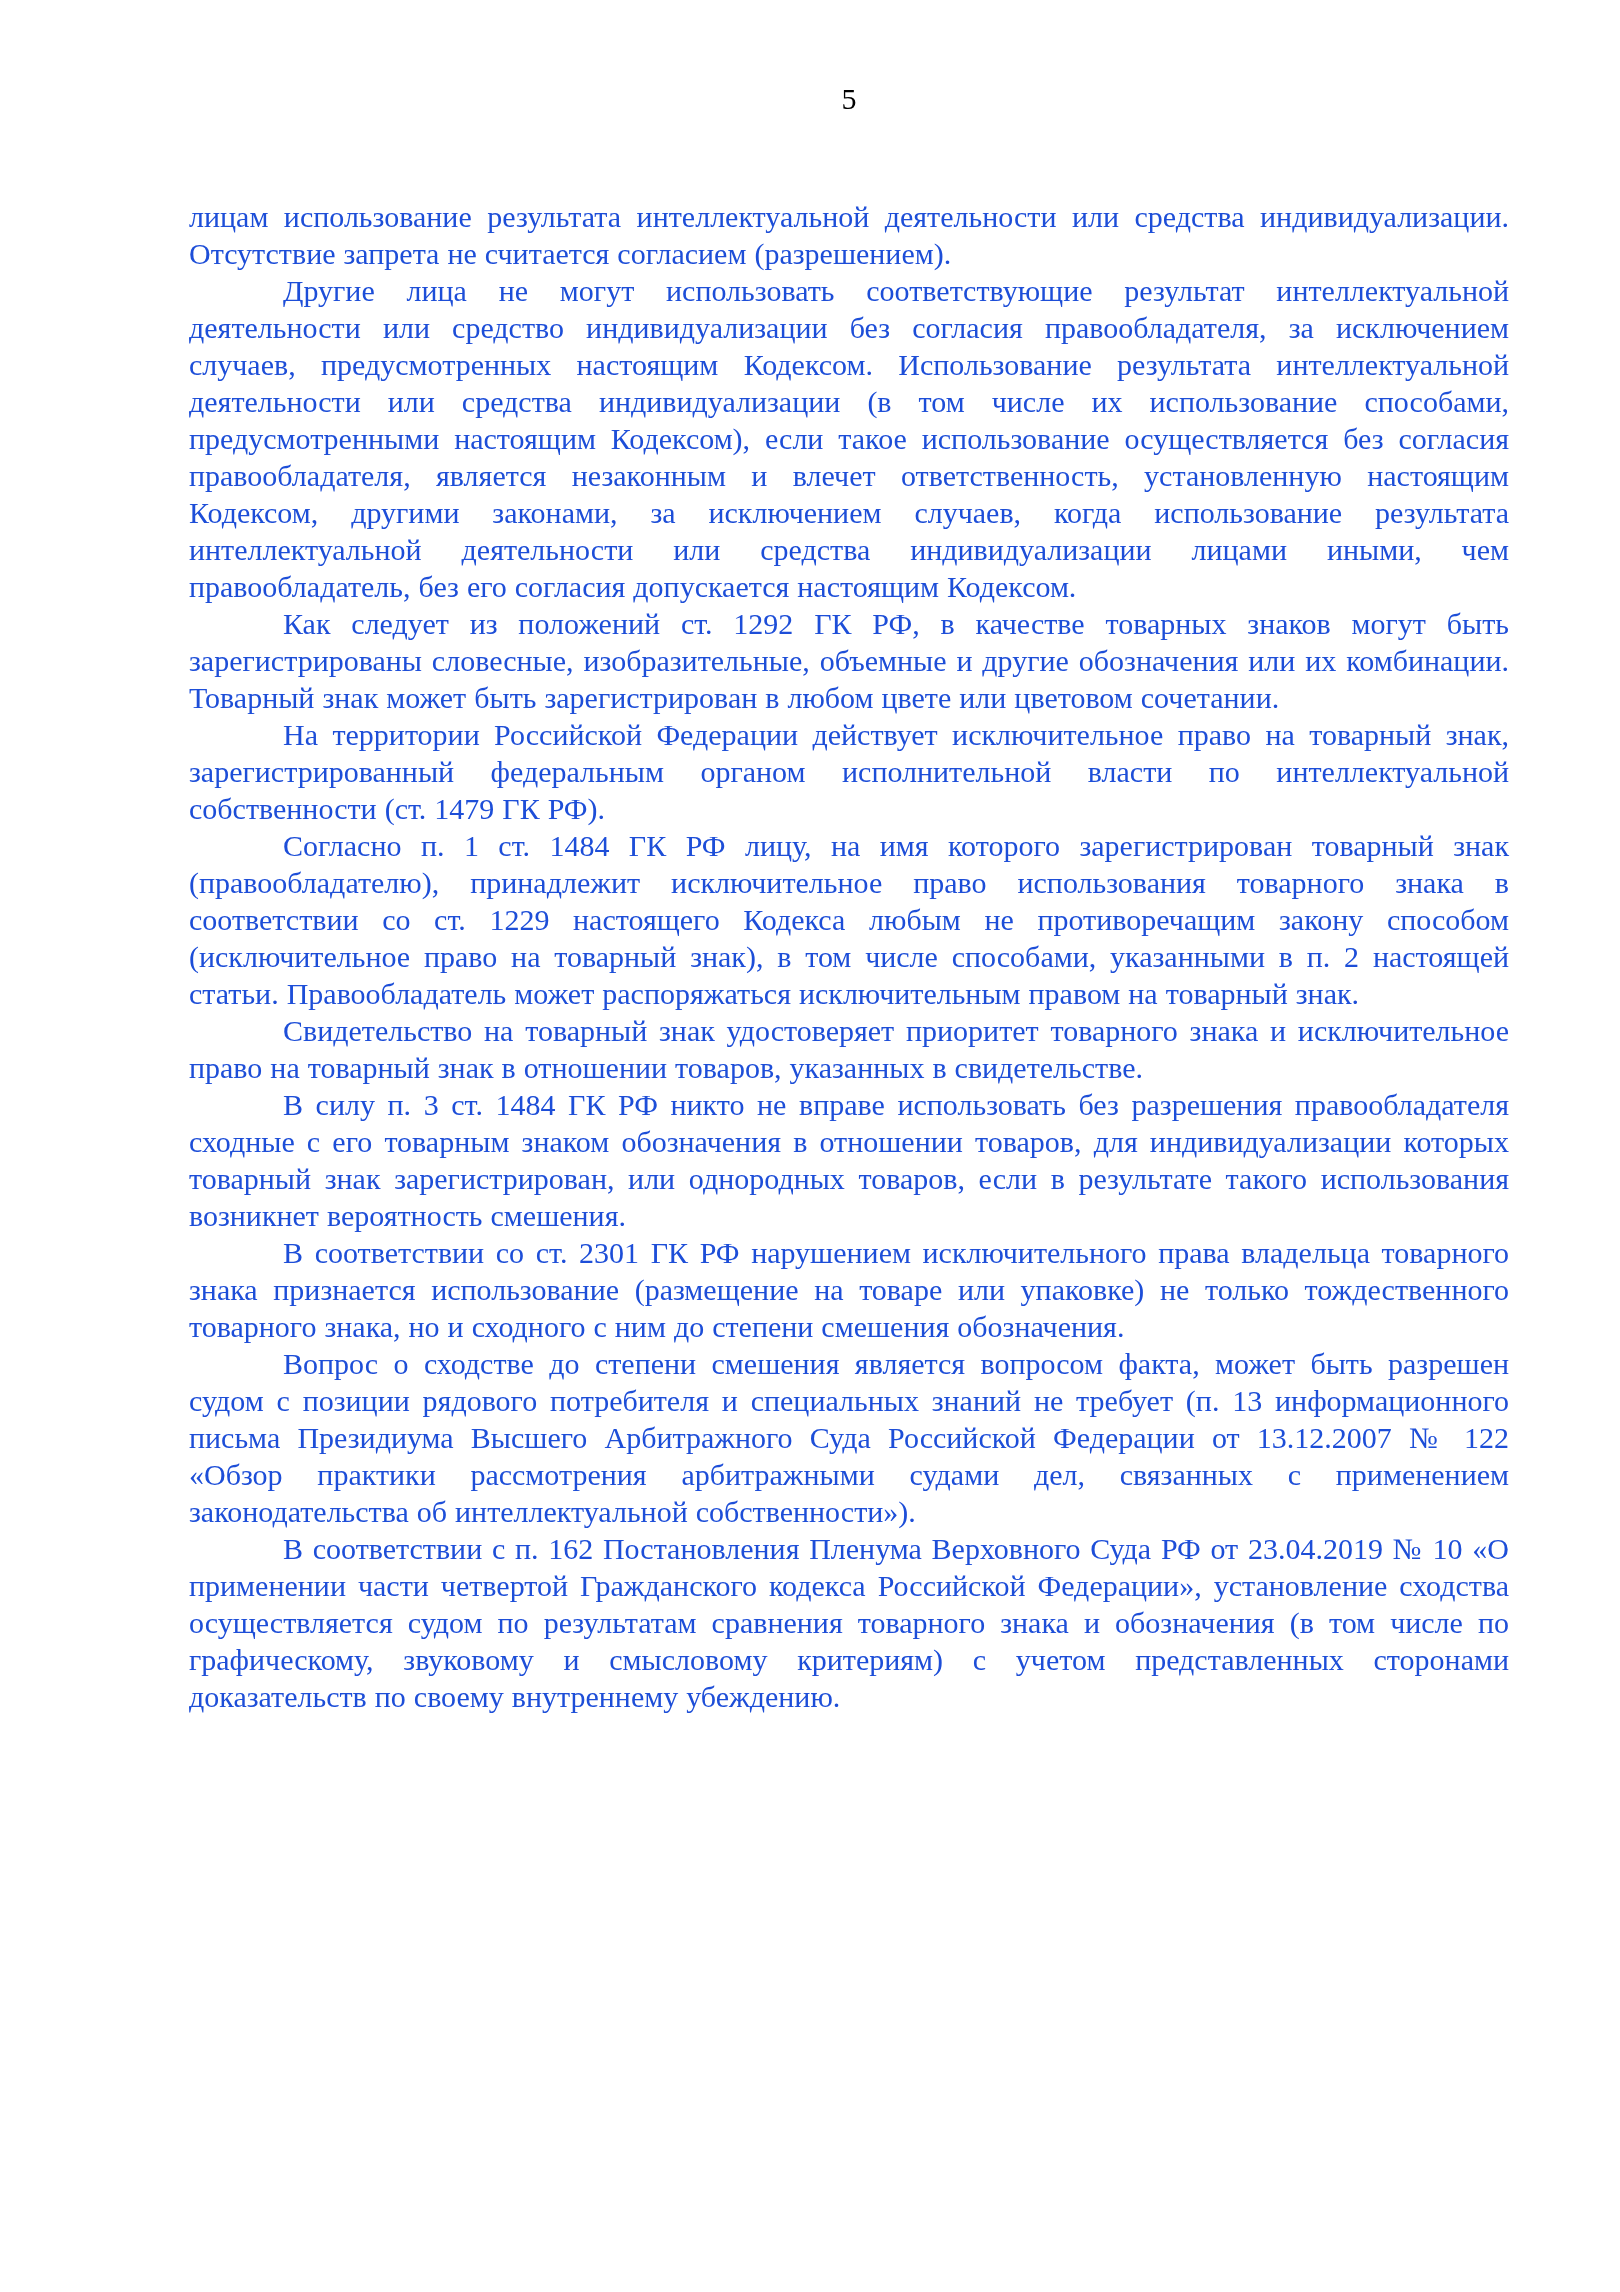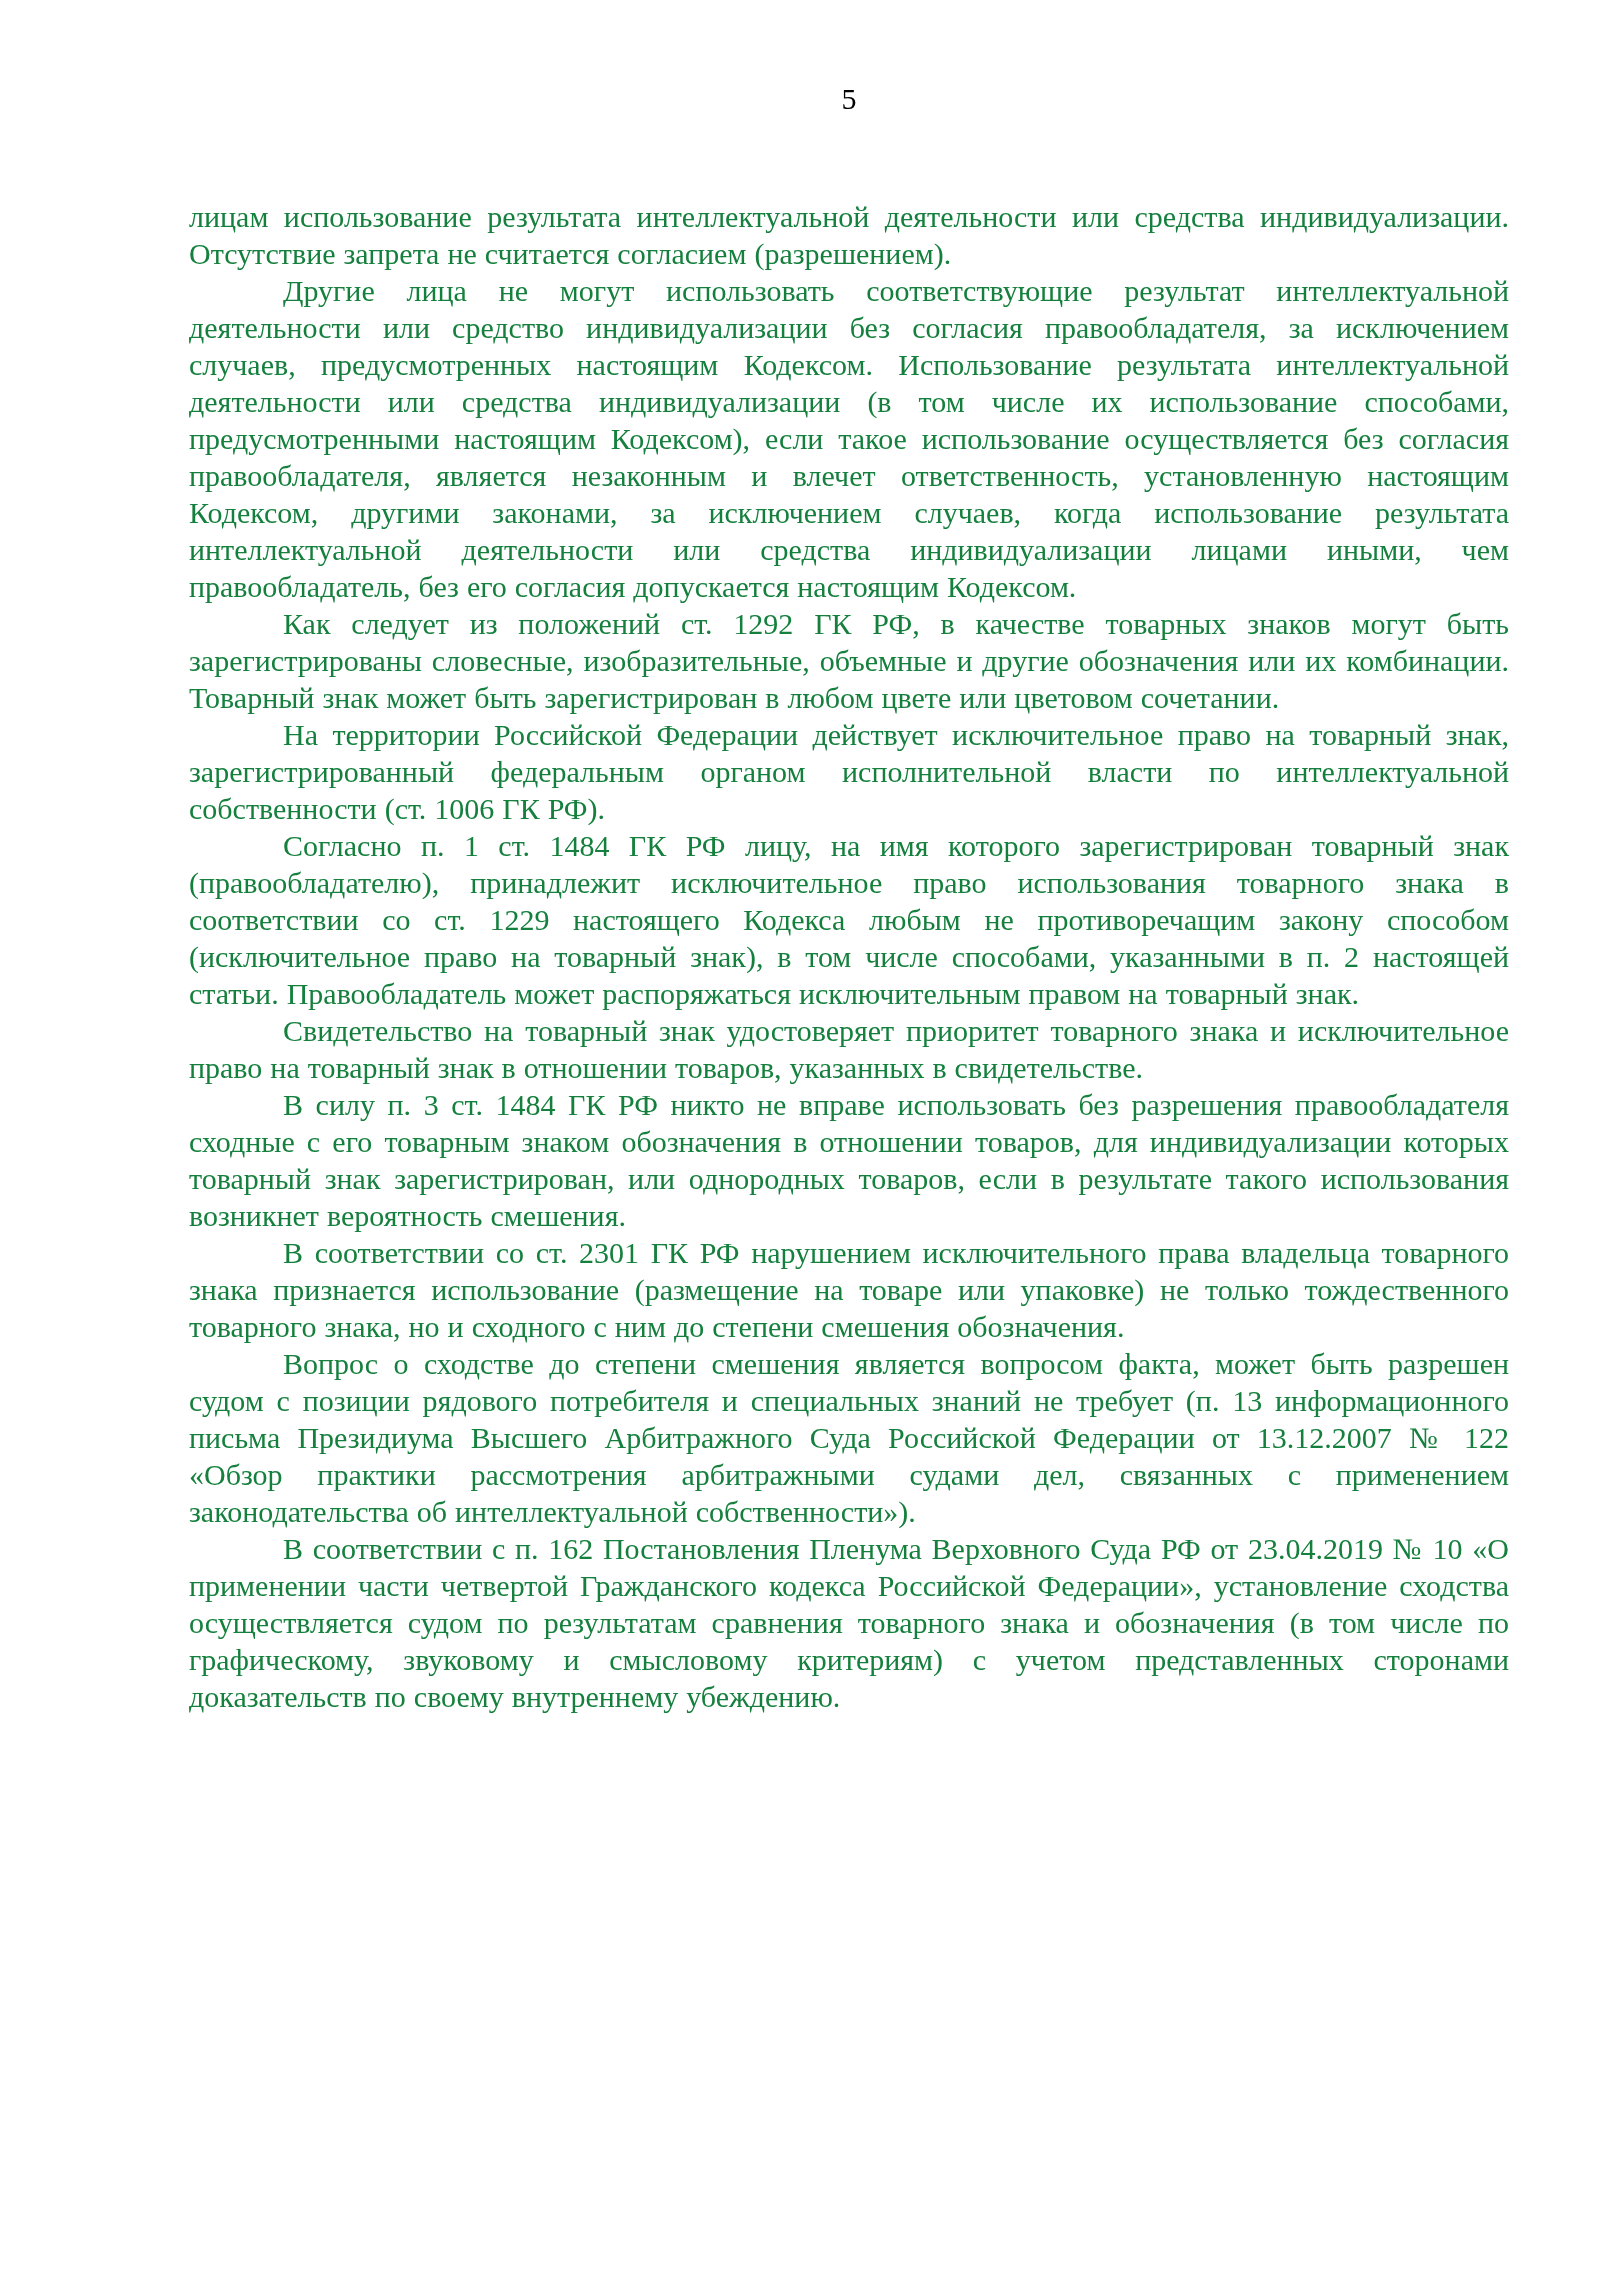--- a/index.html
+++ b/index.html
@@ -33,38 +33,38 @@
     width: 1320px;
   }
   .para {
     margin: 0;
     padding: 0;
     font-size: 30px;
     line-height: 37px;
     text-align: justify;
     text-align-last: left;
     text-indent: 94px;
-    color: #15803d;
+    color: #1d4ed8;
     hyphens: none;
     word-spacing: 0.5px;
   }
   .para.no-indent {
     text-indent: 0;
   }
 </style>
 </head>
 <body>
 
 <div class="page">
   <div class="page-number">5</div>
   <div class="content">
       <p class="para no-indent">лицам использование результата интеллектуальной деятельности или средства индивидуализации. Отсутствие запрета не считается согласием (разрешением).</p>
       <p class="para">Другие лица не могут использовать соответствующие результат интеллектуальной деятельности или средство индивидуализации без согласия правообладателя, за исключением случаев, предусмотренных настоящим Кодексом. Использование результата интеллектуальной деятельности или средства индивидуализации (в том числе их использование способами, предусмотренными настоящим Кодексом), если такое использование осуществляется без согласия правообладателя, является незаконным и влечет ответственность, установленную настоящим Кодексом, другими законами, за исключением случаев, когда использование результата интеллектуальной деятельности или средства индивидуализации лицами иными, чем правообладатель, без его согласия допускается настоящим Кодексом.</p>
       <p class="para">Как следует из положений ст. 1292 ГК РФ, в качестве товарных знаков могут быть зарегистрированы словесные, изобразительные, объемные и другие обозначения или их комбинации. Товарный знак может быть зарегистрирован в любом цвете или цветовом сочетании.</p>
-      <p class="para">На территории Российской Федерации действует исключительное право на товарный знак, зарегистрированный федеральным органом исполнительной власти по интеллектуальной собственности (ст. 1006 ГК РФ).</p>
+      <p class="para">На территории Российской Федерации действует исключительное право на товарный знак, зарегистрированный федеральным органом исполнительной власти по интеллектуальной собственности (ст. 1479 ГК РФ).</p>
       <p class="para">Согласно п. 1 ст. 1484 ГК РФ лицу, на имя которого зарегистрирован товарный знак (правообладателю), принадлежит исключительное право использования товарного знака в соответствии со ст. 1229 настоящего Кодекса любым не противоречащим закону способом (исключительное право на товарный знак), в том числе способами, указанными в п. 2 настоящей статьи. Правообладатель может распоряжаться исключительным правом на товарный знак.</p>
       <p class="para">Свидетельство на товарный знак удостоверяет приоритет товарного знака и исключительное право на товарный знак в отношении товаров, указанных в свидетельстве.</p>
       <p class="para">В силу п. 3 ст. 1484 ГК РФ никто не вправе использовать без разрешения правообладателя сходные с его товарным знаком обозначения в отношении товаров, для индивидуализации которых товарный знак зарегистрирован, или однородных товаров, если в результате такого использования возникнет вероятность смешения.</p>
       <p class="para">В соответствии со ст. 2301 ГК РФ нарушением исключительного права владельца товарного знака признается использование (размещение на товаре или упаковке) не только тождественного товарного знака, но и сходного с ним до степени смешения обозначения.</p>
       <p class="para">Вопрос о сходстве до степени смешения является вопросом факта, может быть разрешен судом с позиции рядового потребителя и специальных знаний не требует (п. 13 информационного письма Президиума Высшего Арбитражного Суда Российской Федерации от 13.12.2007 № 122 «Обзор практики рассмотрения арбитражными судами дел, связанных с применением законодательства об интеллектуальной собственности»).</p>
       <p class="para">В соответствии с п. 162 Постановления Пленума Верховного Суда РФ от 23.04.2019 № 10 «О применении части четвертой Гражданского кодекса Российской Федерации», установление сходства осуществляется судом по результатам сравнения товарного знака и обозначения (в том числе по графическому, звуковому и смысловому критериям) с учетом представленных сторонами доказательств по своему внутреннему убеждению.</p>
     </div>
 </div>
 
 

